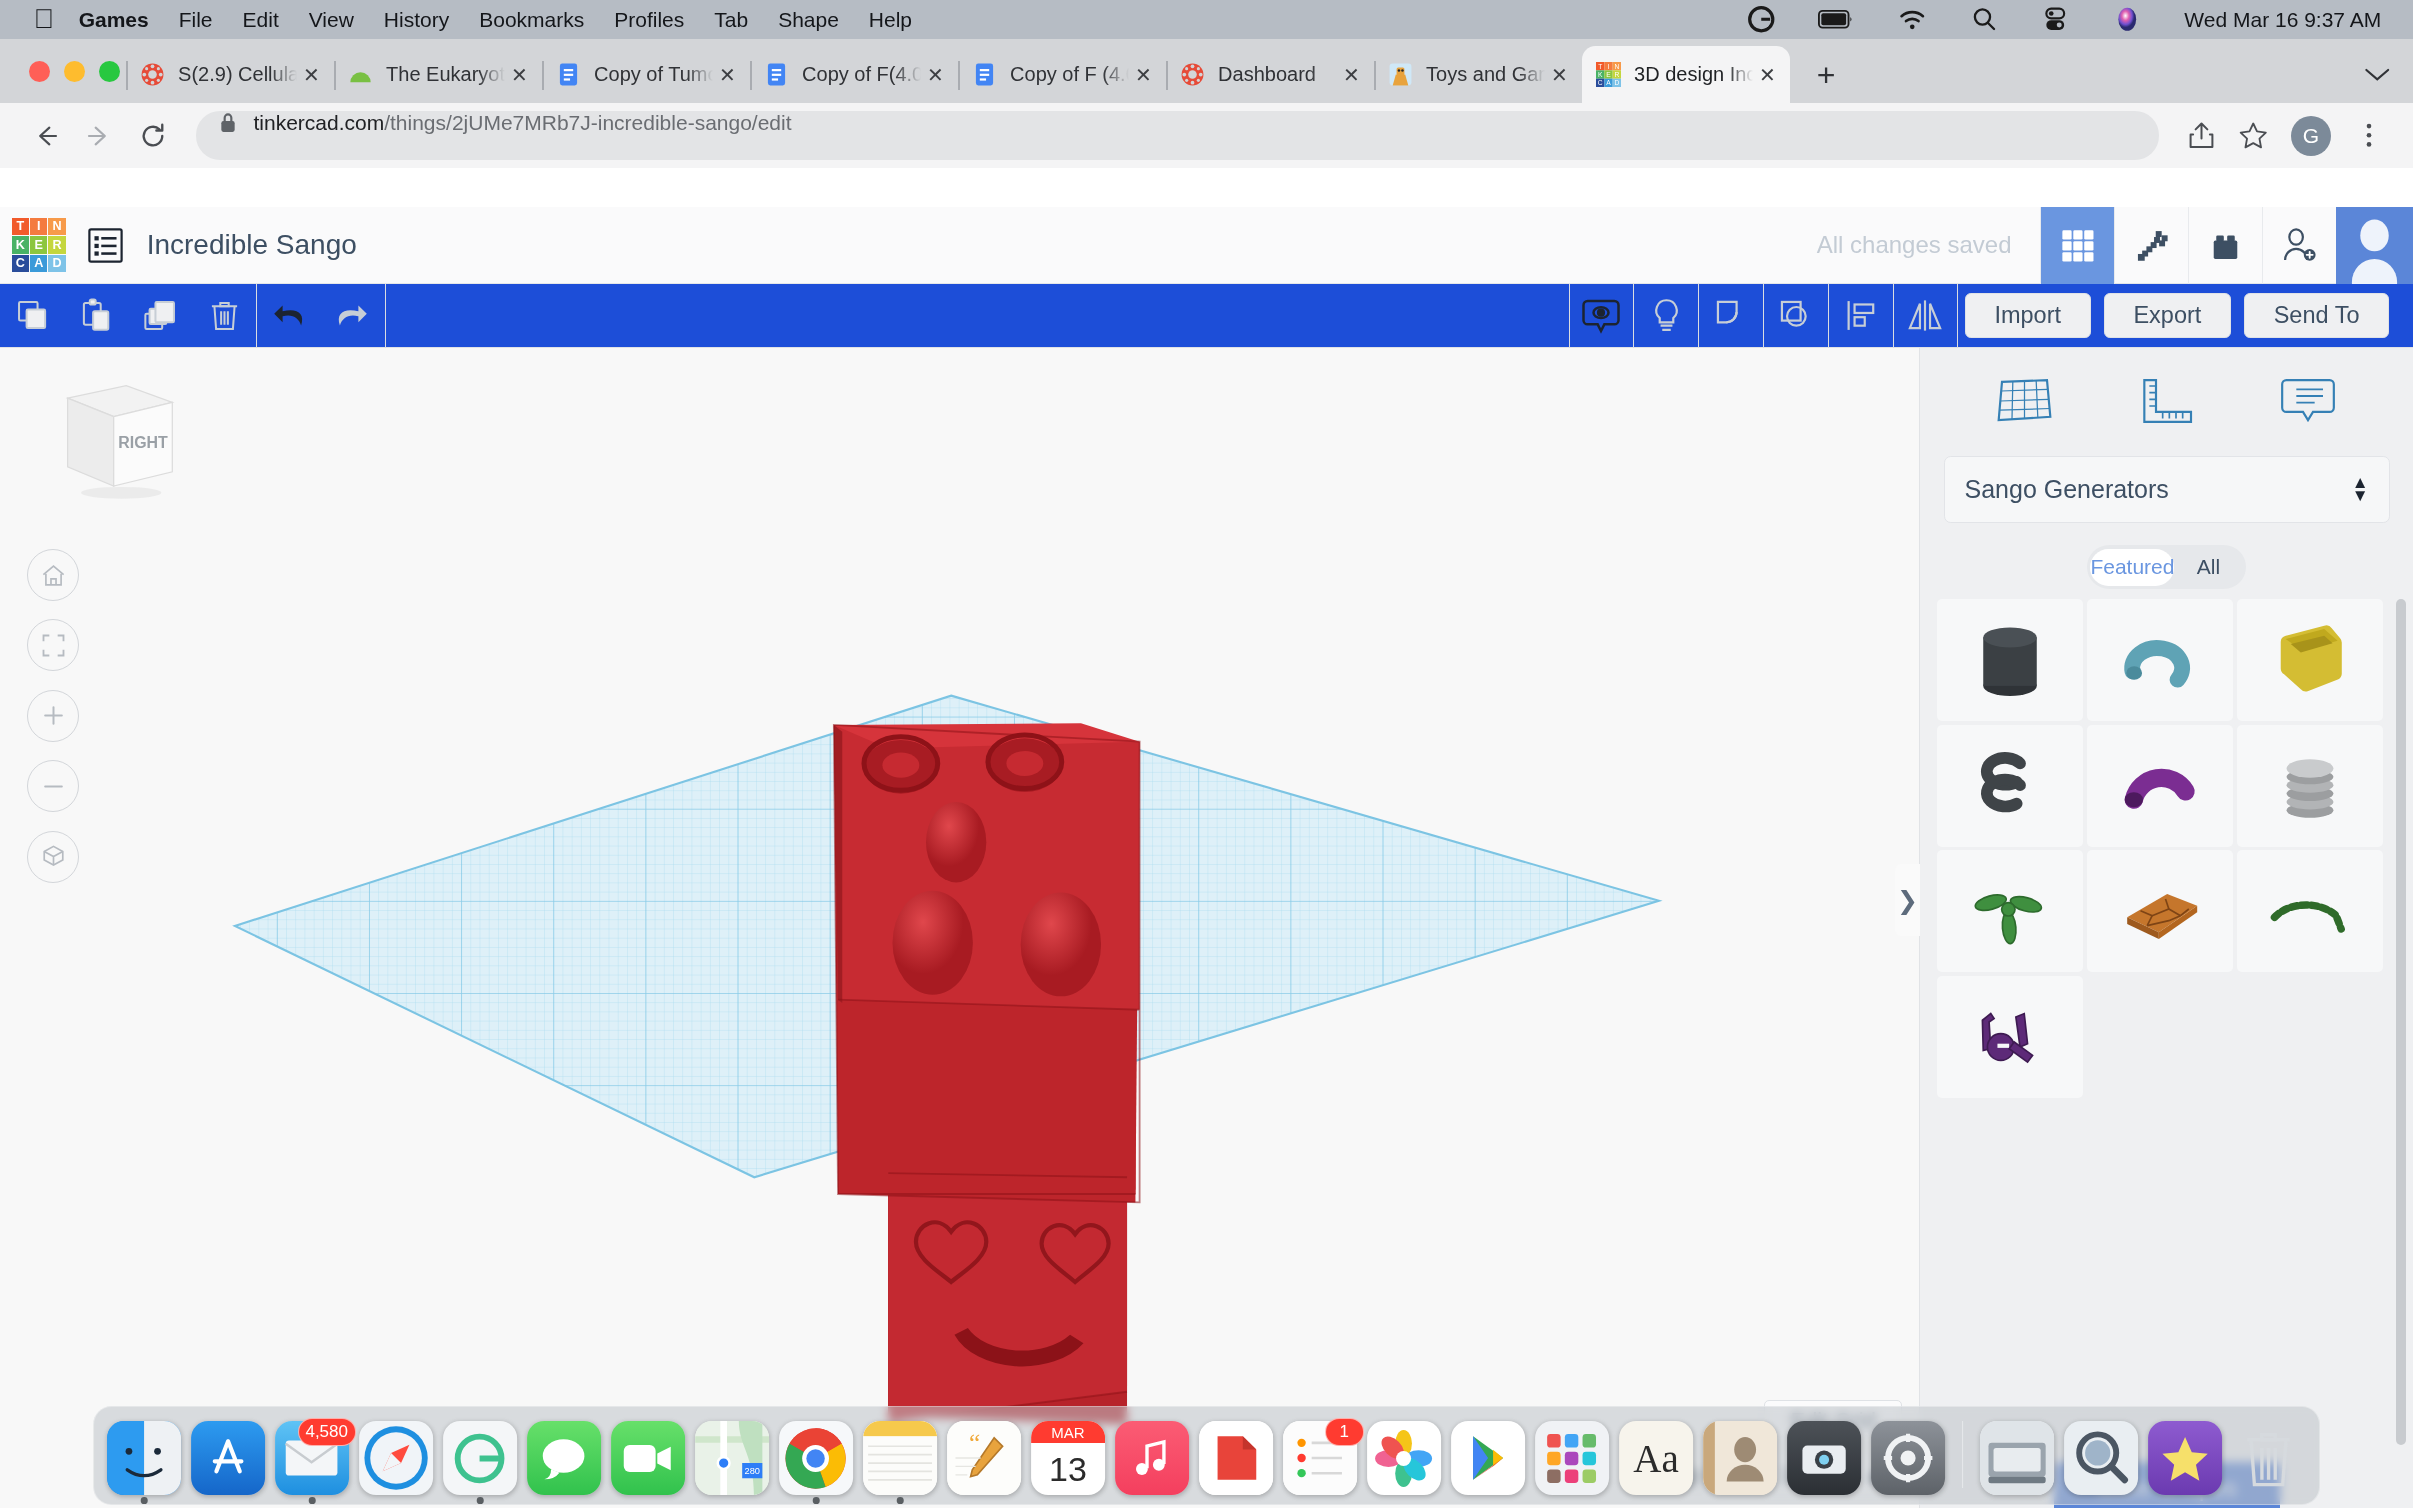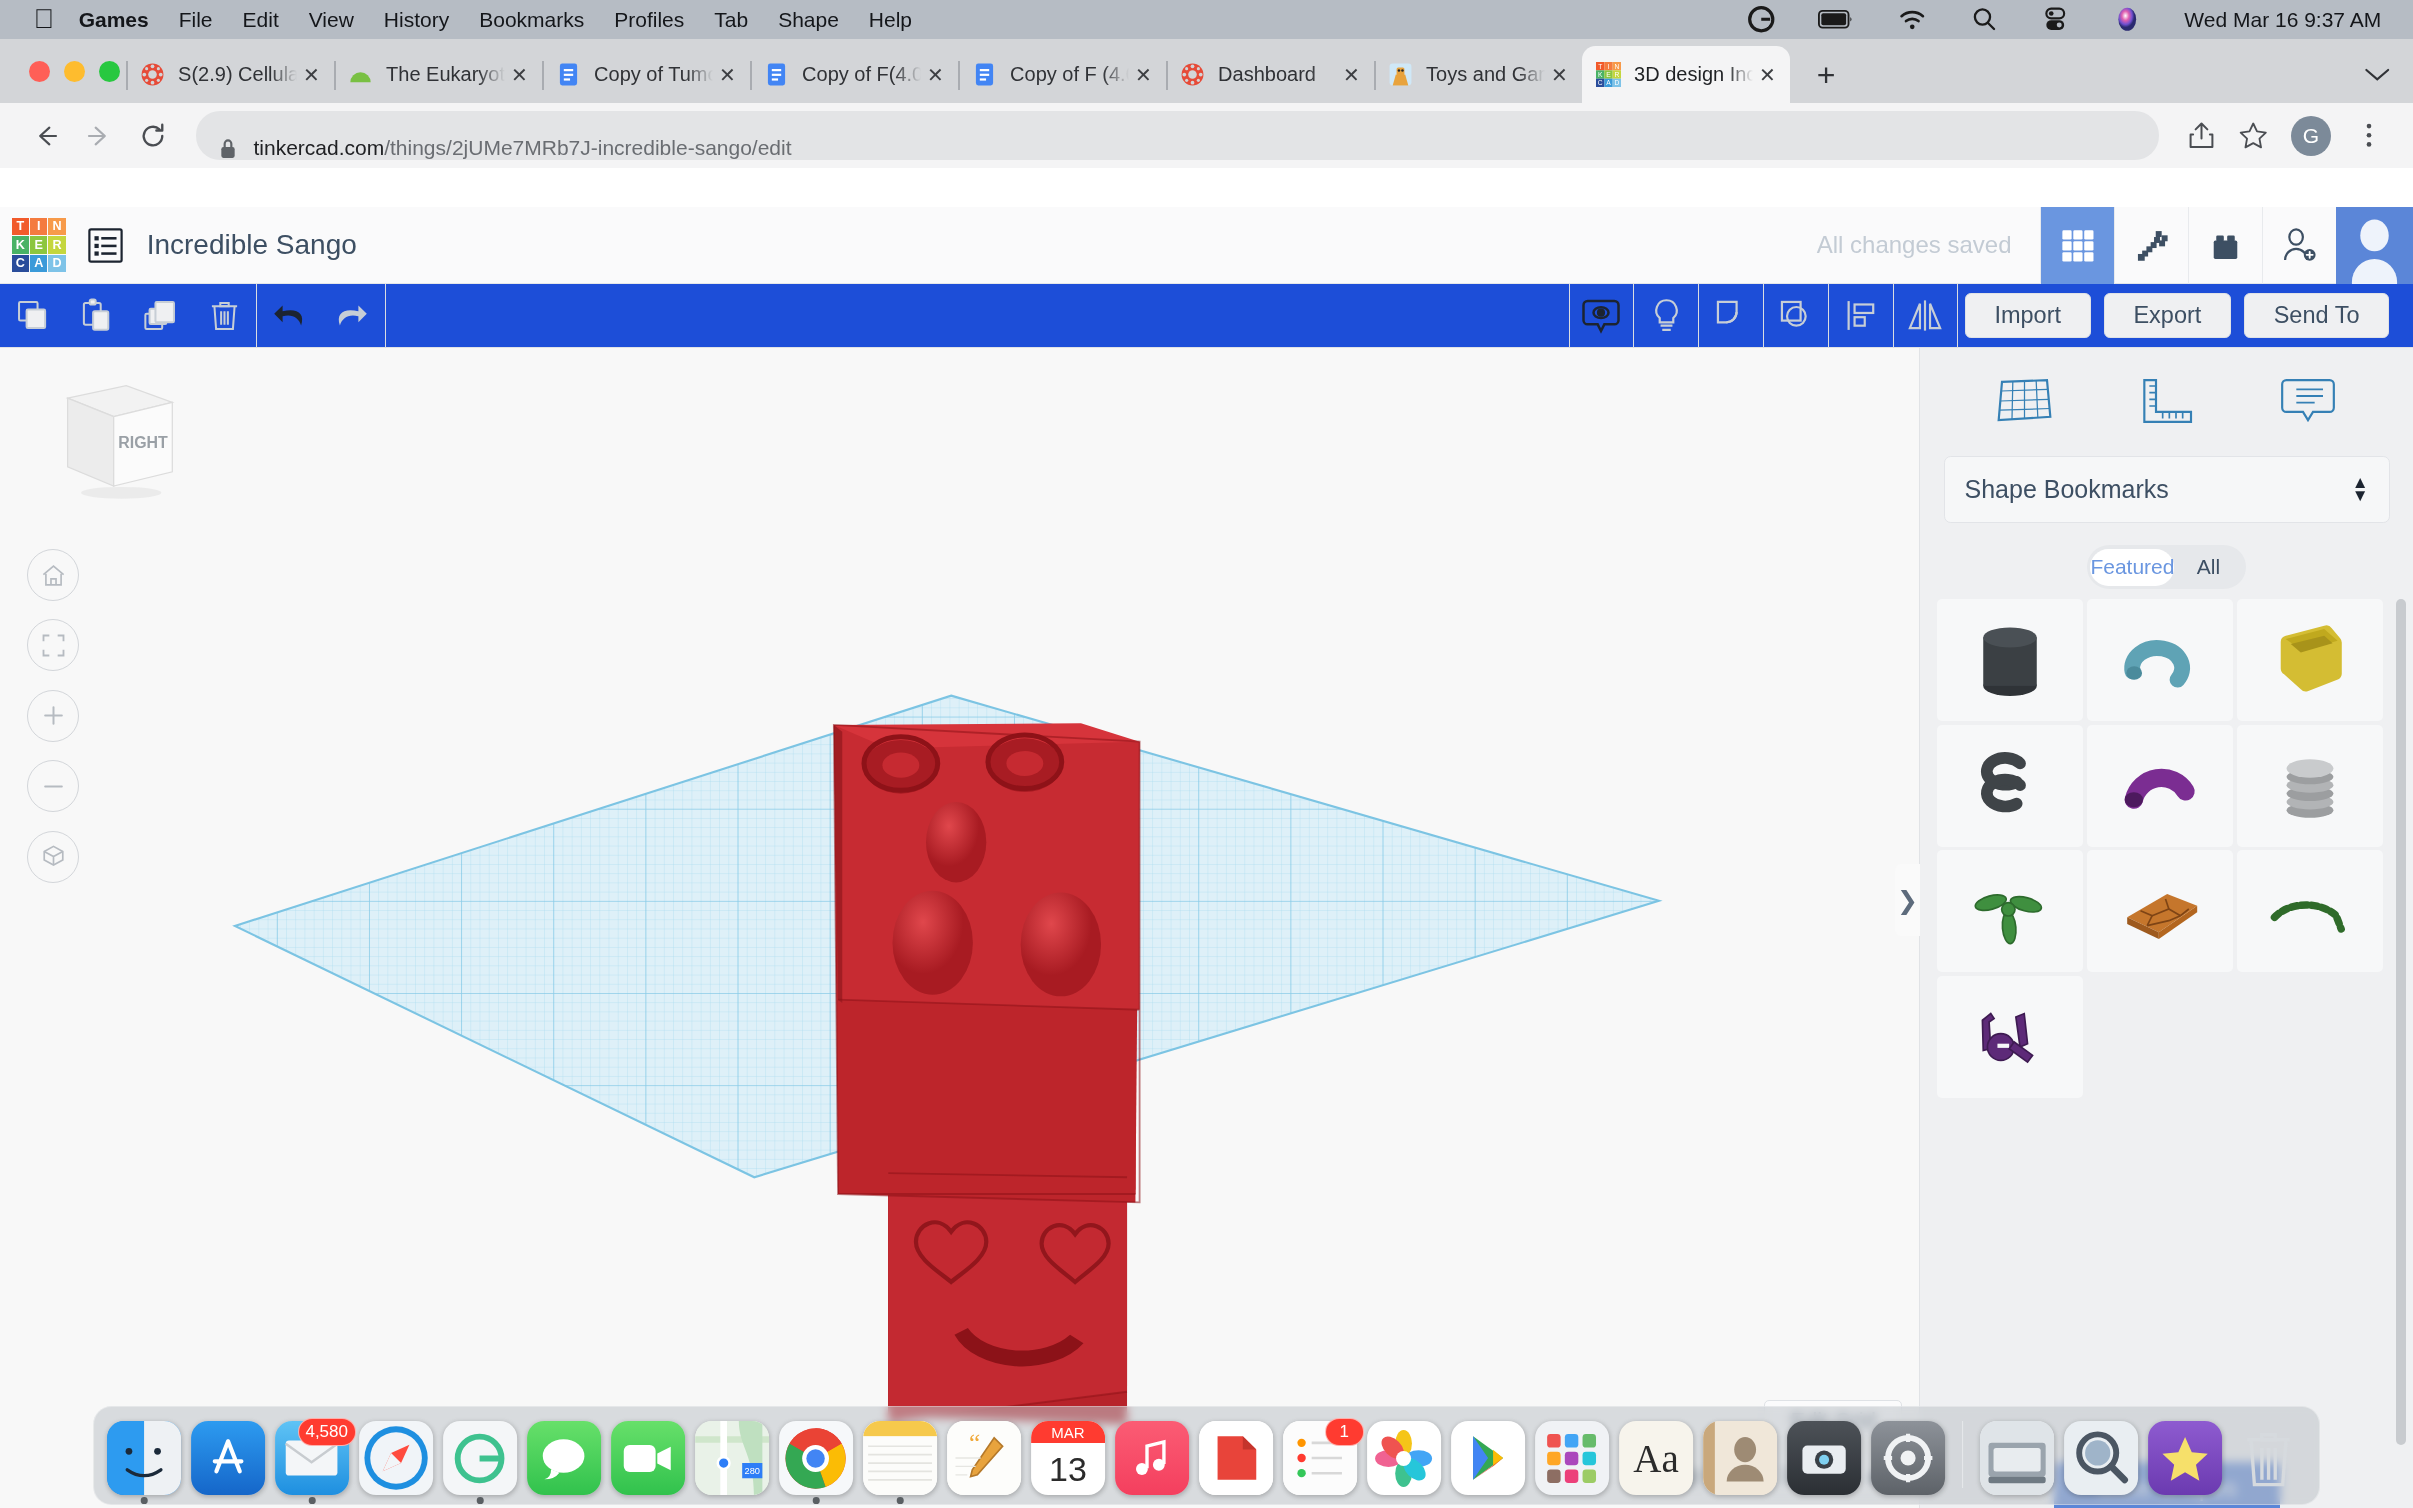--- a/index.html
+++ b/index.html
@@ -102,21 +102,21 @@
   }
   .nav-btn {
     width: 47px; height: 47px; flex-shrink: 0;
     display: flex; align-items: center; justify-content: center;
     color: #4a4d52;
   }
   .nav-btn.disabled { color: #a9acb1; }
   #omnibox {
     flex: 1; height: 49px; margin: 0 13.4px;
     background: #e3e4e6; border-radius: 24px;
-    display: flex; align-items: flex-end; padding: 0 22px;
+    display: flex; align-items: flex-start; padding: 0 22px;
     font-size: 21px; color: #202124;
     max-width: 2078px;
   }
   #omnibox .lock { margin-right: 15px; display:flex; }
   .url-path { color: #6a6d72; }
   #chrome-toolbar .right-btn {
     width: 45px; height: 45px; display: flex; align-items: center;
     justify-content: center; color: #4a4d52; flex-shrink: 0;
   }
   #chrome-avatar {
@@ -929,21 +929,21 @@
             <svg width="60" height="52" viewBox="0 0 72 62" fill="none" stroke="#3580b5" stroke-width="2.6">
               <path d="M10 6 h52 a5 5 0 0 1 5 5 v28 a5 5 0 0 1 -5 5 h-20 l-6 10 l-6 -10 h-20 a5 5 0 0 1 -5 -5 v-28 a5 5 0 0 1 5 -5 z"></path>
               <g stroke-width="2.2">
                   <path d="M22 17 H54 M22 25 H54 M22 33 H44"></path>
                 </g>
             </svg>
           </div>
         </div>
 
         <div id="panel-select">
-          <span>Shape Bookmarks</span>
+          <span>Sango Generators</span>
           <span class="spinner">
             <span>▲</span>
               <span>▼</span>
           </span>
         </div>
 
         <div id="panel-segmented">
           <div class="seg active">Featured</div>
           <div class="seg">All</div>
         </div>

